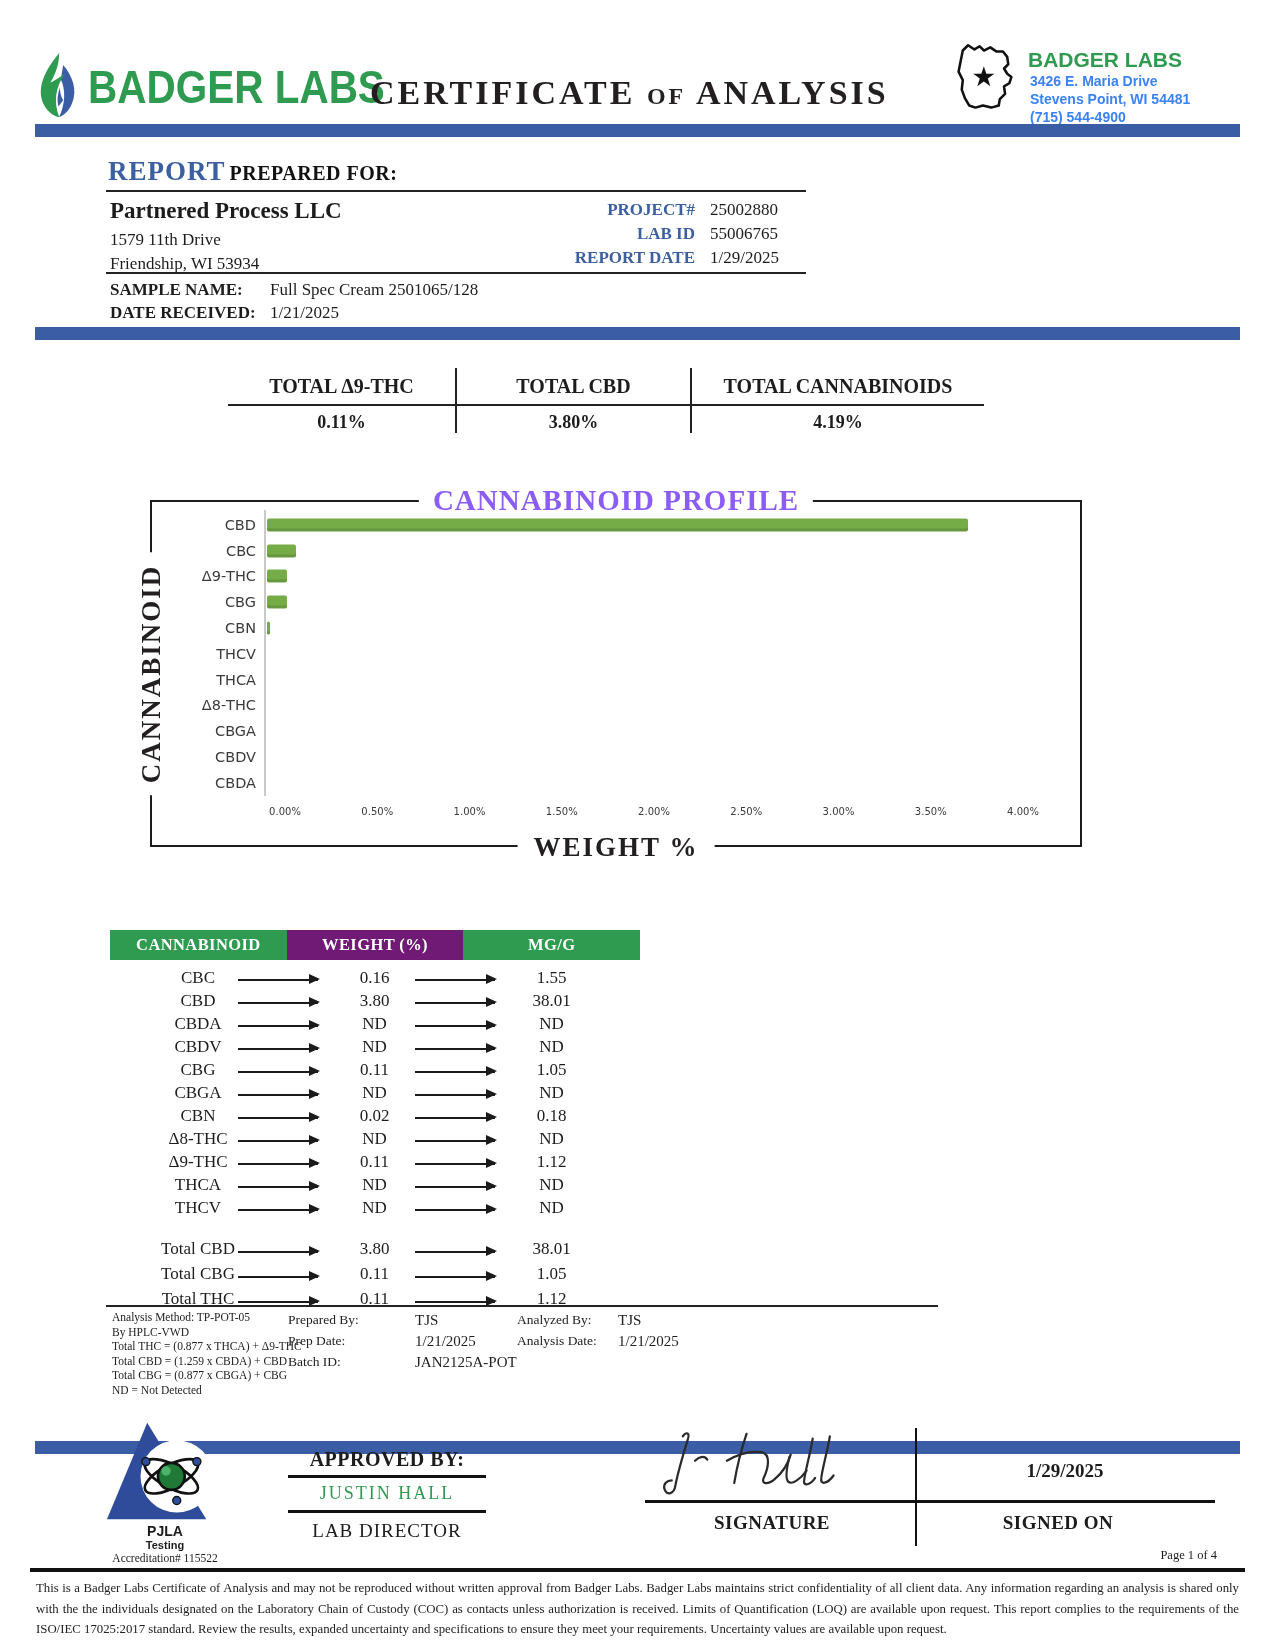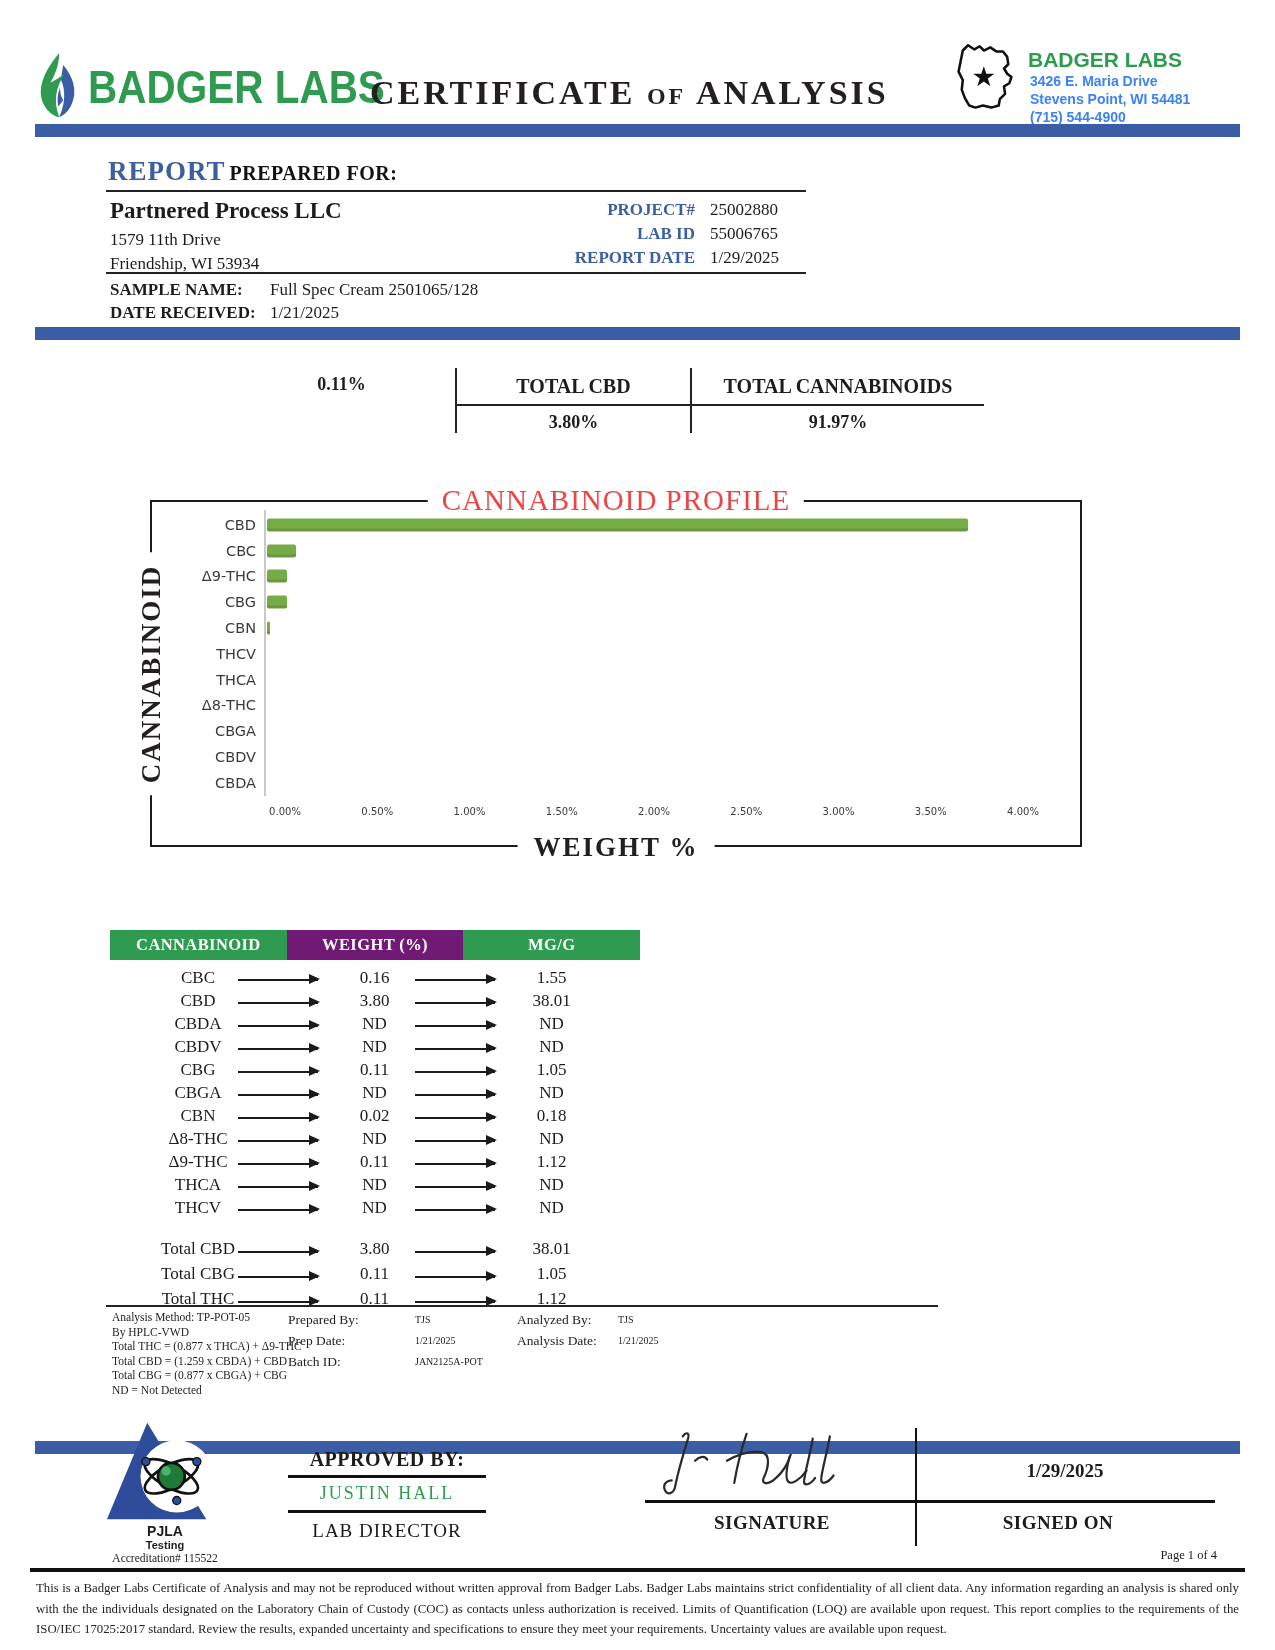--- a/index.html
+++ b/index.html
@@ -30,21 +30,21 @@
   
   .totals{position:absolute;left:228px;top:368px;display:flex;}
   .tot-cell{text-align:center;}
   .tot-cell.mid{border-left:2px solid #222;border-right:2px solid #222;}
   .tot-label{font-size:20px;font-weight:bold;height:36px;line-height:36px;border-bottom:2.5px solid #222;white-space:nowrap;}
   .tot-value{font-size:18px;font-weight:bold;padding-top:6px;}
 
   
   .chart-frame{position:absolute;left:150px;top:500px;width:928px;height:343px;border:2.2px solid #1c1c1c;}
   .chart-title{position:absolute;left:50%;top:-2px;transform:translate(-50%,-50%);background:#fff;
-               padding:0 14px;font-size:29px;font-weight:normal;letter-spacing:1px;white-space:nowrap;color:#ef4444;}
+               padding:0 14px;font-size:29px;font-weight:bold;letter-spacing:1px;white-space:nowrap;color:#8b5cf6;}
   .chart-xlabel{position:absolute;left:50%;bottom:-2px;transform:translate(-50%,50%);background:#fff;
                padding:0 16px;font-size:27px;font-weight:bold;letter-spacing:2px;white-space:nowrap;color:#231f20;}
   .chart-ylabel{position:absolute;left:-1px;top:50%;transform:translate(-50%,-50%) rotate(180deg);
                writing-mode:vertical-rl;background:#fff;padding:12px 0;font-size:27px;font-weight:bold;
                letter-spacing:2px;color:#231f20;}
   .chart-axis{position:absolute;left:112px;top:8px;height:286px;width:1.5px;background:#c9c9c9;}
   .chart-rows{position:absolute;left:0;top:10px;right:12px;}
   .c-row{display:flex;align-items:center;height:25.8px;}
   .c-label{width:104px;text-align:right;padding-right:9px;font-family:"DejaVu Sans",sans-serif;
            font-size:14.5px;color:#3a3a3a;flex:none;}
@@ -69,21 +69,21 @@
   .t-arrow{position:absolute;top:50%;height:2px;background:#1a1a1a;margin-top:-1px;}
   .t-arrow:after{content:"";position:absolute;right:-2px;top:-4.5px;width:0;height:0;
                  border-left:11px solid #1a1a1a;border-top:5.5px solid transparent;border-bottom:5.5px solid transparent;}
   .a1{left:128px;width:80px;}
   .a2{left:305px;width:80px;}
   .t-spacer{height:18px;}
 
   
   .mn-left{position:absolute;left:112px;top:1310px;font-size:11.5px;line-height:14.5px;color:#222;}
   .mn-label{font-size:13.5px;line-height:20px;color:#222;}
-  .mn-value{font-size:10px;line-height:20px;color:#222;}
+  .mn-value{font-size:15px;line-height:20px;color:#222;}
 
   
   .approve{position:absolute;left:288px;top:1448px;width:198px;text-align:center;}
   .app-by{font-size:20px;font-weight:bold;letter-spacing:.5px;padding-bottom:4px;border-bottom:3px solid #111;}
   .app-name{font-size:18px;color:#2e9b51;letter-spacing:2px;padding:5px 0 6px 0;border-bottom:3px solid #111;}
   .app-title{font-size:19px;letter-spacing:1px;padding-top:7px;}
   .sig-line{position:absolute;left:645px;top:1500px;width:570px;height:2.5px;background:#111;}
   .sig-divider{position:absolute;left:915px;top:1428px;width:2px;height:118px;background:#111;}
   .sig-label{position:absolute;font-size:19px;font-weight:bold;letter-spacing:.5px;text-align:center;width:200px;}
   .signed-date{position:absolute;left:965px;top:1460px;width:200px;text-align:center;font-size:19px;font-weight:bold;}
@@ -152,29 +152,30 @@
 
   <div class="abs samp-label" style="left:110px;top:280px;">SAMPLE NAME:</div>
   <div class="abs samp-value" style="left:270px;top:280px;">Full Spec Cream 2501065/128</div>
   <div class="abs samp-label" style="left:110px;top:303px;">DATE RECEIVED:</div>
   <div class="abs samp-value" style="left:270px;top:303px;">1/21/2025</div>
 
   <div class="bluebar" style="top:327px;"></div>
 
   <div class="totals">
     <div class="tot-cell" style="width:227px;">
+      <div class="tot-label">TOTAL Δ9-THC</div>
       <div class="tot-value">0.11%</div>
     </div>
     <div class="tot-cell mid" style="width:233px;">
       <div class="tot-label">TOTAL CBD</div>
       <div class="tot-value">3.80%</div>
     </div>
     <div class="tot-cell" style="width:292px;">
       <div class="tot-label">TOTAL CANNABINOIDS</div>
-      <div class="tot-value">91.97%</div>
+      <div class="tot-value">4.19%</div>
     </div>
   </div>
 
   <div class="chart-frame">
     <div class="chart-title">CANNABINOID PROFILE</div>
     <div class="chart-ylabel">CANNABINOID</div>
     <div class="chart-xlabel">WEIGHT %</div>
     <div class="chart-axis"></div>
     <div class="chart-rows" id="chart-rows">
         <div class="c-row">

